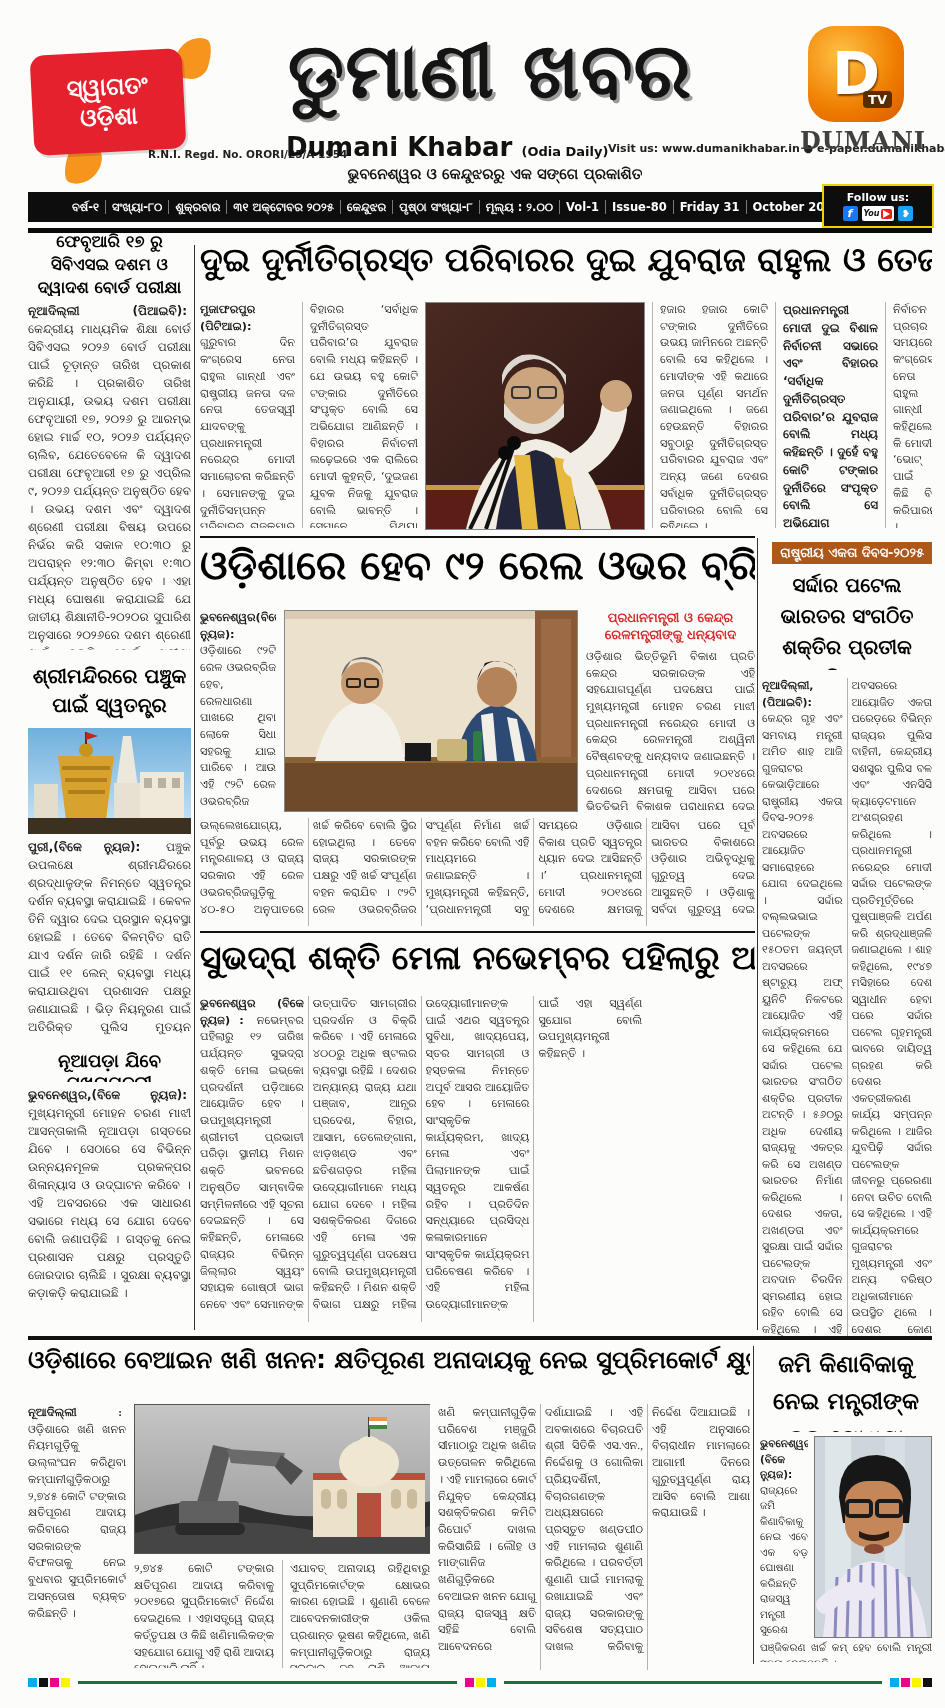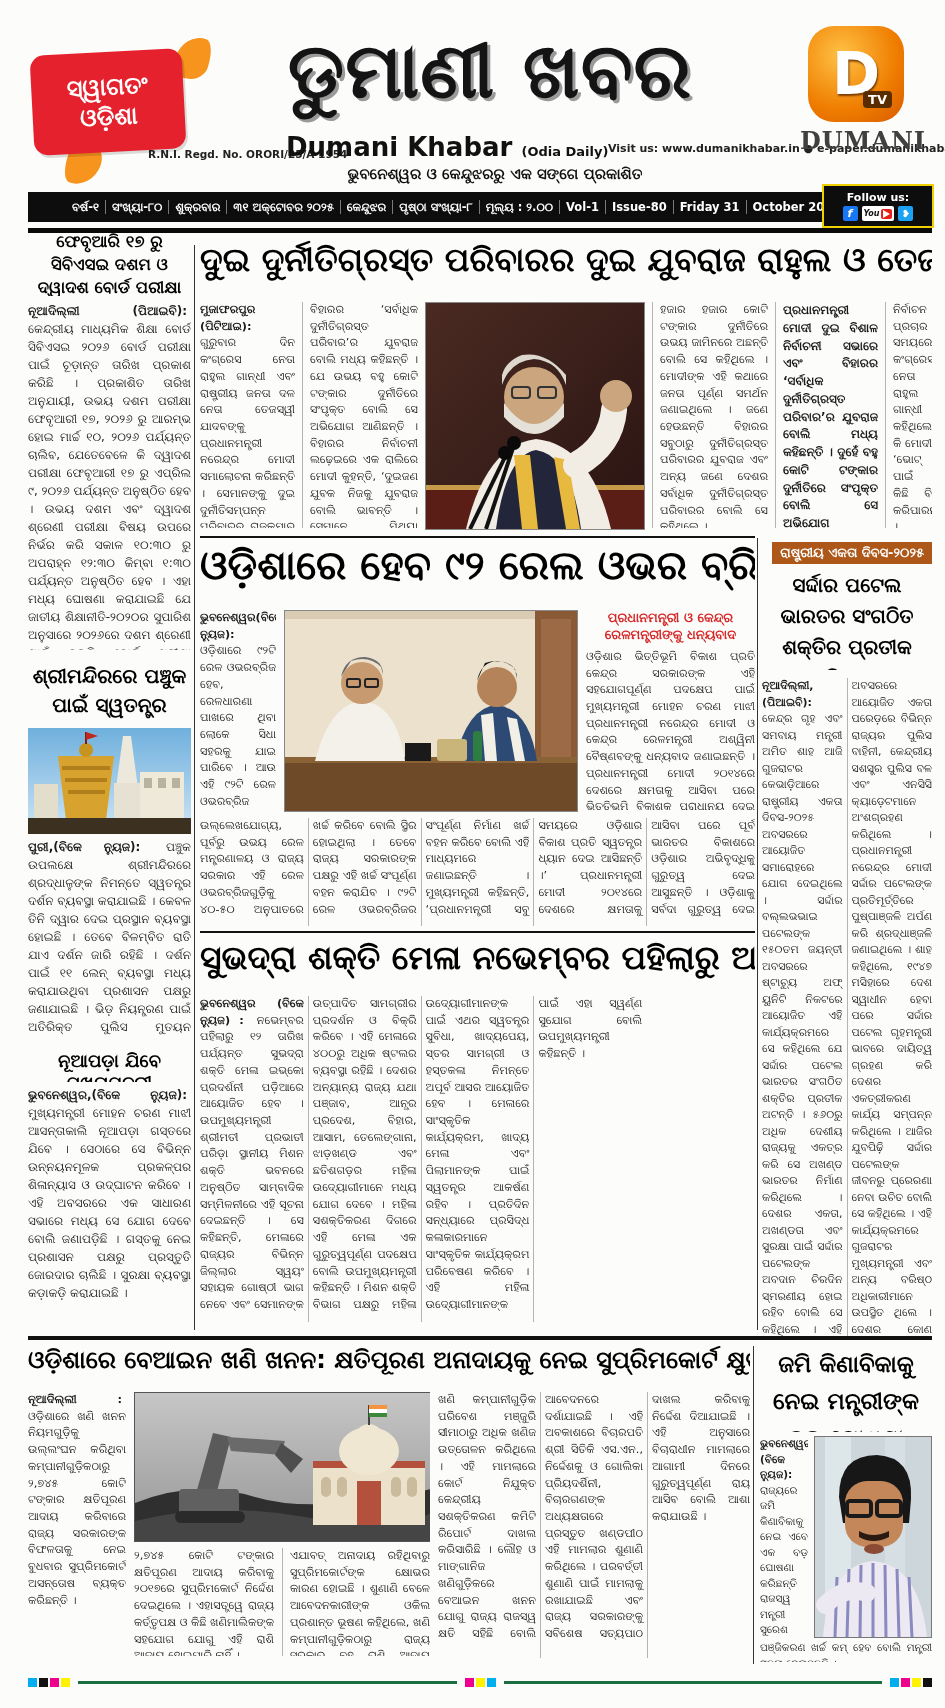--- a/index.html
+++ b/index.html
@@ -279,21 +279,21 @@
     <div class="body-sm cols5" style="height:326px;margin-top:6px;">
       <span class="dateline">ଭୁବନେଶ୍ୱର (ବିକେ ନ୍ୟୁଜ) :</span>
       <span>ନଭେମ୍ବର ପହିଲାରୁ ୧୨ ତାରିଖ ପର୍ଯ୍ୟନ୍ତ ସୁଭଦ୍ରା ଶକ୍ତି ମେଳା ଇଭ୍‌କୋ ପ୍ରଦର୍ଶନୀ ପଡ଼ିଆରେ ଆୟୋଜିତ ହେବ । ଉପମୁଖ୍ୟମନ୍ତ୍ରୀ ଶ୍ରୀମତୀ ପ୍ରଭାତୀ ପରିଡ଼ା ସ୍ଥାନୀୟ ମିଶନ ଶକ୍ତି ଭବନରେ ଅନୁଷ୍ଠିତ ସାମ୍ବାଦିକ ସମ୍ମିଳନୀରେ ଏହି ସୂଚନା ଦେଇଛନ୍ତି । ସେ କହିଛନ୍ତି, ମେଳାରେ ରାଜ୍ୟର ବିଭିନ୍ନ ଜିଲ୍ଲାର ସ୍ୱୟଂ ସହାୟକ ଗୋଷ୍ଠୀ ଭାଗ ନେବେ ଏବଂ ସେମାନଙ୍କ ଉତ୍ପାଦିତ ସାମଗ୍ରୀର ପ୍ରଦର୍ଶନ ଓ ବିକ୍ରି କରିବେ । ଏହି ମେଳାରେ ୪୦୦ରୁ ଅଧିକ ଷ୍ଟଲର ବ୍ୟବସ୍ଥା ରହିଛି । ଦେଶର ଅନ୍ୟାନ୍ୟ ରାଜ୍ୟ ଯଥା ପଞ୍ଜାବ, ଆନ୍ଧ୍ର ପ୍ରଦେଶ, ବିହାର, ଆସାମ, ତେଲେଙ୍ଗାନା, ଝାଡ଼ଖଣ୍ଡ ଏବଂ ଛତିଶଗଡ଼ର ମହିଳା ଉଦ୍ୟୋଗୀମାନେ ମଧ୍ୟ ଯୋଗ ଦେବେ । ମହିଳା ସଶକ୍ତିକରଣ ଦିଗରେ ଏହି ମେଳା ଏକ ଗୁରୁତ୍ୱପୂର୍ଣ୍ଣ ପଦକ୍ଷେପ ବୋଲି ଉପମୁଖ୍ୟମନ୍ତ୍ରୀ କହିଛନ୍ତି । ମିଶନ ଶକ୍ତି ବିଭାଗ ପକ୍ଷରୁ ମହିଳା ଉଦ୍ୟୋଗୀମାନଙ୍କ ପାଇଁ ଏଥର ସ୍ୱତନ୍ତ୍ର ସୁବିଧା, ଖାଦ୍ୟପେୟ, ସ୍ତର ସାମଗ୍ରୀ ଓ ହସ୍ତକଳା ନିମନ୍ତେ ଅପୂର୍ବ ଆସର ଆୟୋଜିତ ହେବ । ମେଳାରେ ସାଂସ୍କୃତିକ କାର୍ଯ୍ୟକ୍ରମ, ଖାଦ୍ୟ ମେଳା ଏବଂ ପିଲାମାନଙ୍କ ପାଇଁ ସ୍ୱତନ୍ତ୍ର ଆକର୍ଷଣ ରହିବ । ପ୍ରତିଦିନ ସନ୍ଧ୍ୟାରେ ପ୍ରସିଦ୍ଧ କଳାକାରମାନେ ସାଂସ୍କୃତିକ କାର୍ଯ୍ୟକ୍ରମ ପରିବେଷଣ କରିବେ । ଏହି ମହିଳା ଉଦ୍ୟୋଗୀମାନଙ୍କ ପାଇଁ ଏହା ସ୍ୱର୍ଣ୍ଣ ସୁ‍ଯୋଗ ବୋଲି ଉପମୁଖ୍ୟମନ୍ତ୍ରୀ କହିଛନ୍ତି ।</span>
     </div>
   </div>
 
   <div class="abs hrule" style="left:28px;top:1336px;width:904px;height:4px;"></div>
 
   <div class="abs" style="left:28px;top:1346px;width:722px;height:318px;">
     <div class="headline" style="font-size:24px;text-align:center;white-space:nowrap;height:40px;">ଓଡ଼ିଶାରେ ବେଆଇନ ଖଣି ଖନନ: କ୍ଷତିପୂରଣ ଅନାଦାୟକୁ ନେଇ ସୁପ୍ରିମକୋର୍ଟ କ୍ଷୁବ୍ଧ</div>
-    <div style="display:flex;gap:8px;height:266px;margin-top:6px;">
+    <div style="display:flex;gap:8px;height:266px;margin-top:18px;font-family:Liberation Serif, serif;">
       <div class="body-sm" style="flex:0 0 98px;">
         <span class="dateline">ନୂଆଦିଲ୍ଲୀ :</span>
         <span>ଓଡ଼ିଶାରେ ଖଣି ଖନନ ନିୟମଗୁଡ଼ିକୁ ଉଲ୍ଲଂଘନ କରିଥିବା କମ୍ପାନୀଗୁଡ଼ିକଠାରୁ ୨,୭୪୫ କୋଟି ଟଙ୍କାର କ୍ଷତିପୂରଣ ଆଦାୟ କରିବାରେ ରାଜ୍ୟ ସରକାରଙ୍କ ବିଫଳତାକୁ ନେଇ ବୁଧବାର ସୁପ୍ରିମକୋର୍ଟ ଅସନ୍ତୋଷ ବ୍ୟକ୍ତ କରିଛନ୍ତି ।</span>
       </div>
       <div style="flex:0 0 296px;overflow:hidden;">
         <svg class="photo" width="296" height="148" viewBox="0 0 296 148" style="border:1px solid #555;">
           <defs>
               <linearGradient id="gsky" x1="0" y1="0" x2="0" y2="1">
             <stop offset="0" stop-color="#c6c6c6"></stop>
                 <stop offset="1" stop-color="#969696"></stop>

